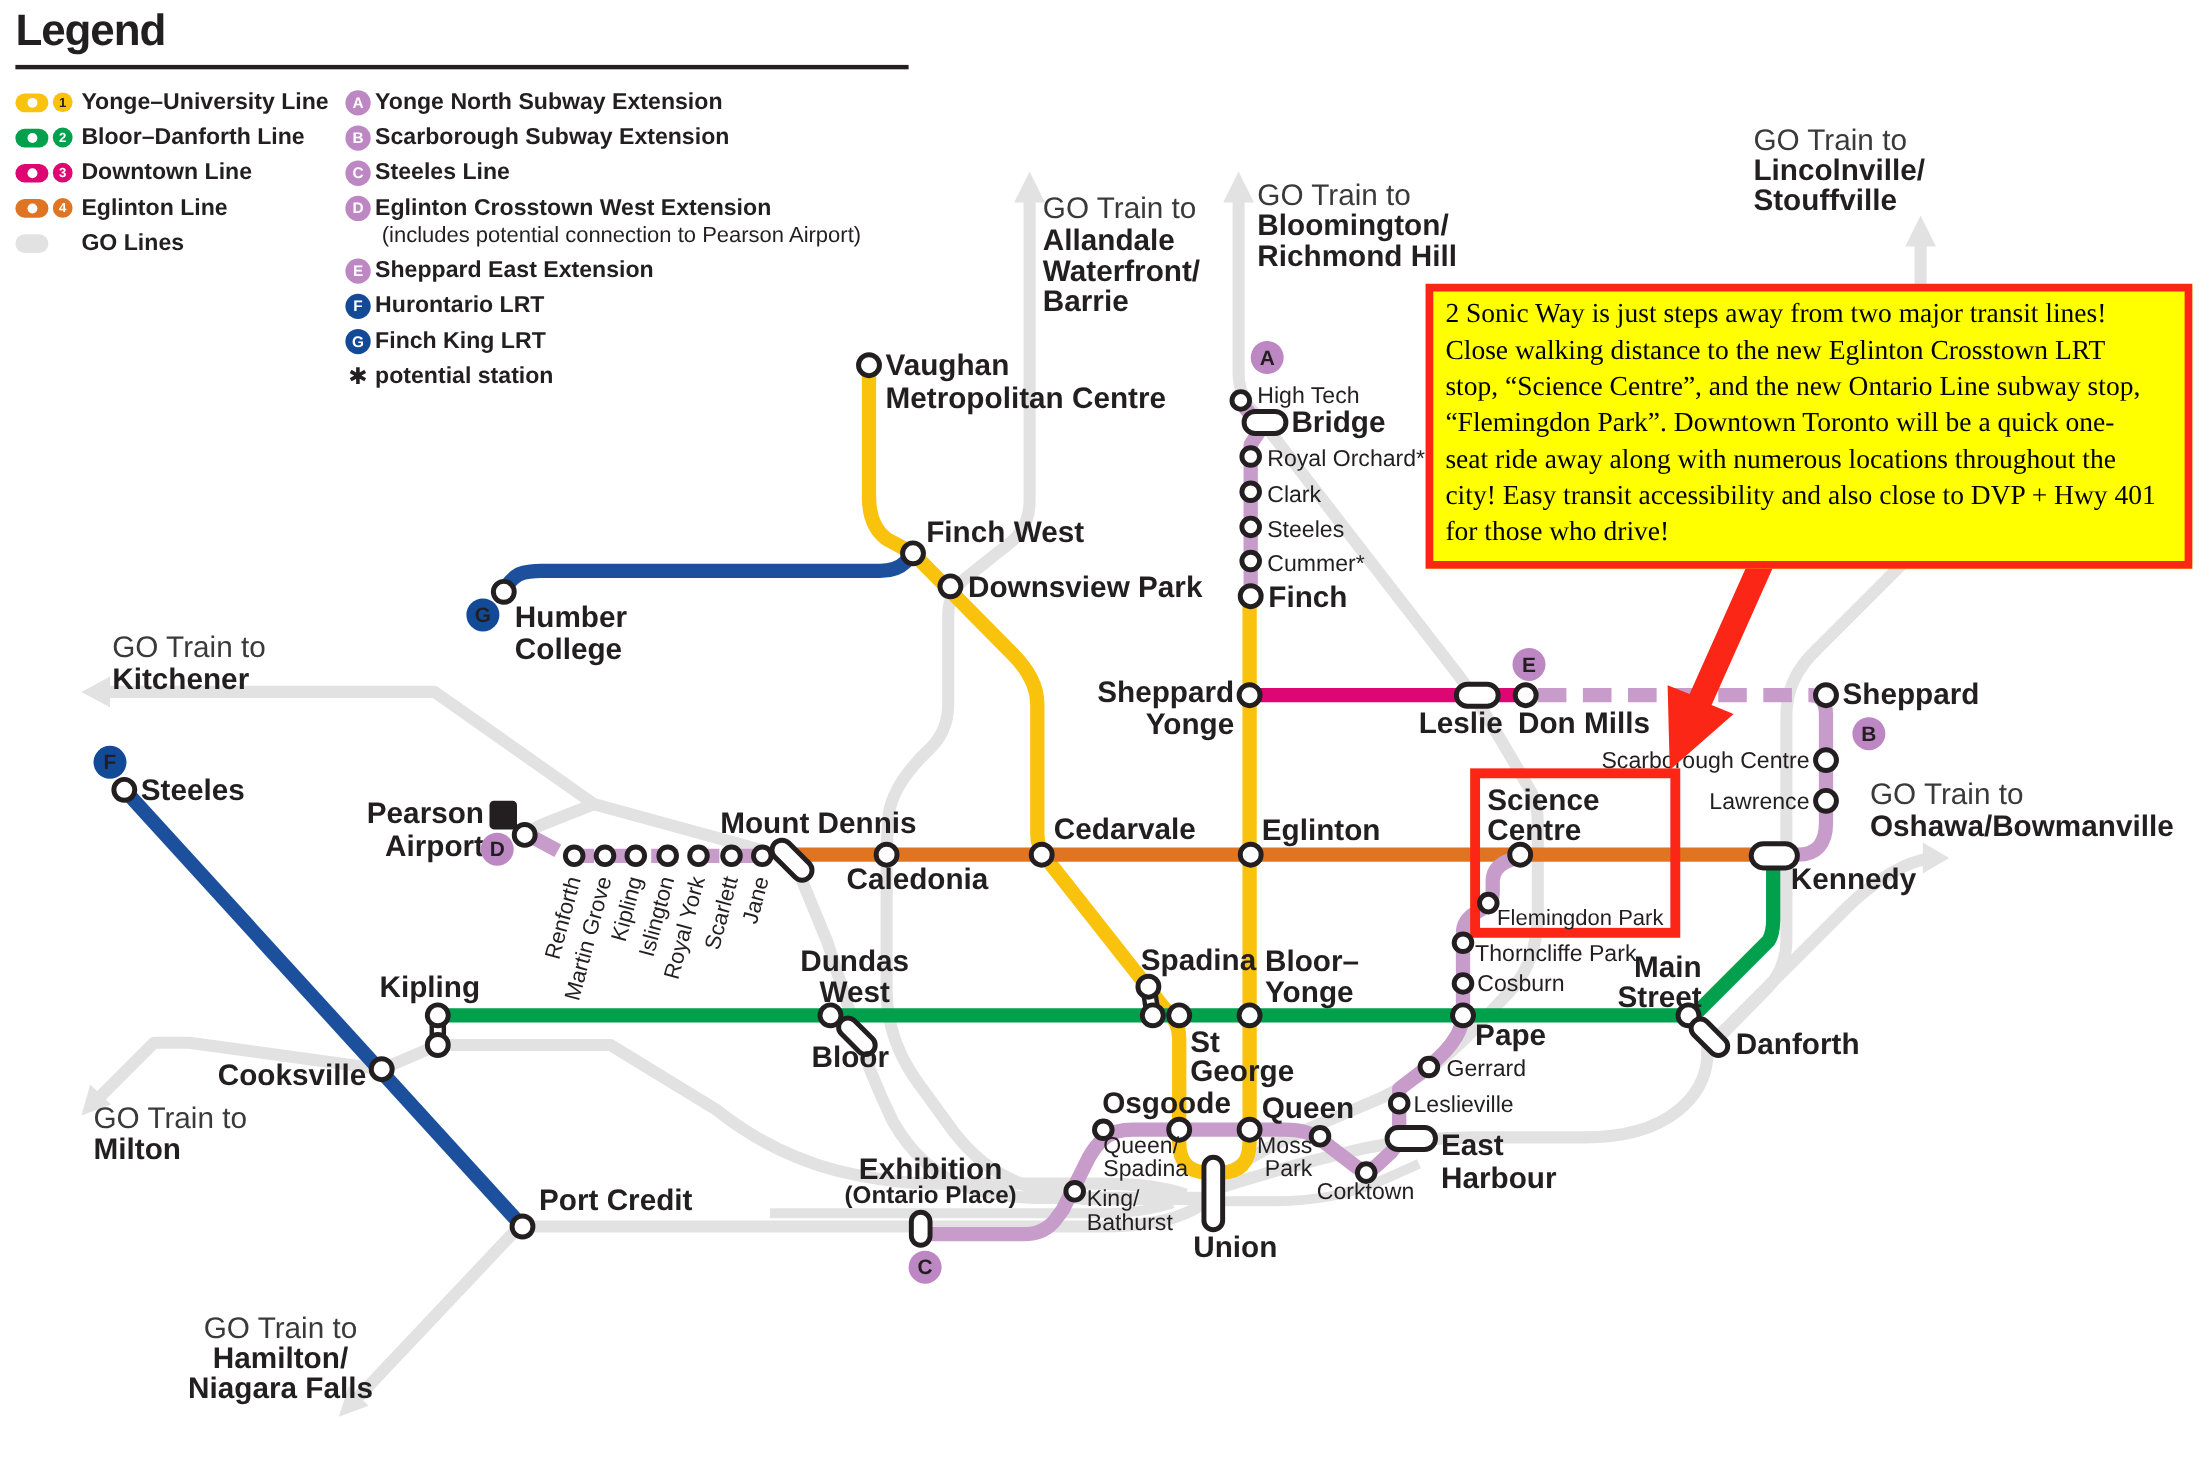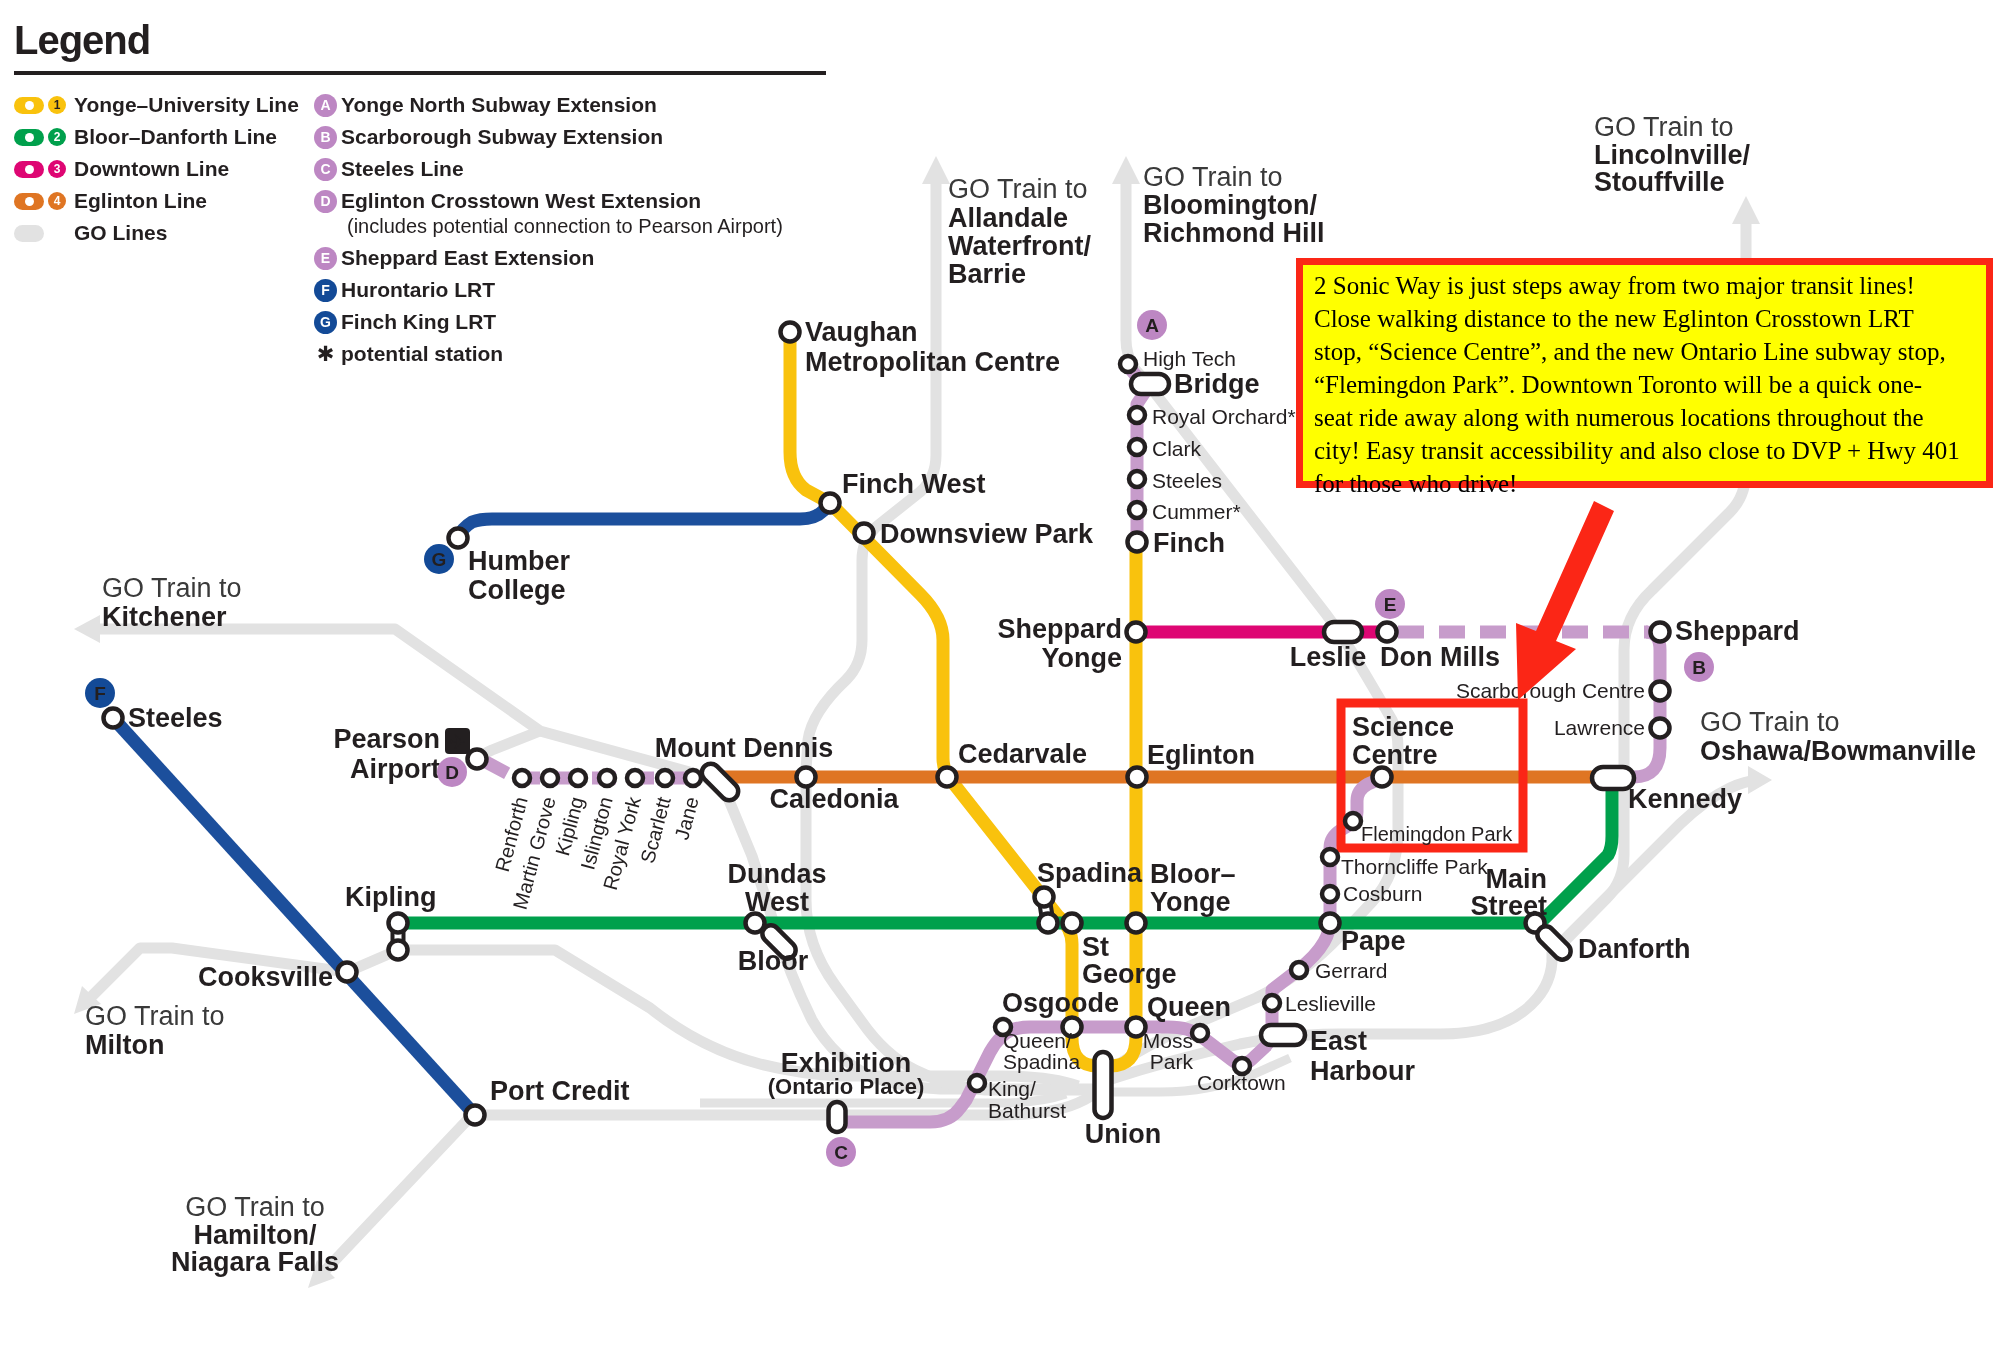--- a/index.html
+++ b/index.html
@@ -5,40 +5,40 @@
   html,body{margin:0;padding:0;background:#fff;}
   .stage{position:relative;width:2000px;height:1345px;background:#fff;overflow:hidden;
          font-family:"Liberation Sans",sans-serif;color:#231F20;}
   .stage svg{position:absolute;left:0;top:0;}
   svg text{font-family:"Liberation Sans",sans-serif;fill:#231F20;}
   .stn{fill:#fff;stroke:#231F20;stroke-width:4.5;}
   .golab{fill:#3a3a3a;}
   .golab.b{fill:#231F20;}
   
   .legend{position:absolute;left:14px;top:6px;width:830px;}
-  .legend h1{margin:12px 0 8px 0;font-size:40px;font-weight:800;letter-spacing:-1px;}
+  .legend h1{margin:0 0 8px 0;font-size:40px;font-weight:800;letter-spacing:-1px;}
   .legend .rule{width:812px;height:4px;background:#231F20;margin-bottom:14px;}
   .lg-cols{display:flex;}
   .lg-col1{width:300px;}
   .lg-row{display:flex;align-items:center;height:32px;}
   .pill{position:relative;width:30px;height:17px;border-radius:9px;flex:0 0 auto;}
   .pill .dot{position:absolute;left:50%;top:50%;width:9px;height:9px;margin:-4.5px 0 0 -4.5px;
              border-radius:50%;background:#fff;}
   .numbadge{width:18px;height:18px;border-radius:50%;margin-left:4px;flex:0 0 auto;
             display:flex;align-items:center;justify-content:center;
             font-size:12px;font-weight:800;color:#fff;}
   .numbadge.dark{color:#231F20;}
   .lg-label{margin-left:8px;font-size:21px;font-weight:bold;}
   .lg-col2 .lg-label{margin-left:4px;}
   .letterbadge{width:23px;height:23px;border-radius:50%;flex:0 0 auto;display:flex;
                align-items:center;justify-content:center;font-size:14px;font-weight:800;color:#fff;}
   .lg-note-sub{font-size:20px;margin:-2px 0 4px 33px;}
   .lg-star{width:23px;text-align:center;font-size:21px;flex:0 0 auto;}
   
-  .annotation{position:absolute;left:1296px;top:258px;width:697px;height:230px;box-sizing:border-box;
+  .annotation{position:absolute;left:1296px;top:258px;width:697px;height:259px;box-sizing:border-box;
               border:7px solid;padding:4px 26px 0 11px;font-family:"Liberation Serif",serif;
               font-size:25px;line-height:33px;color:#000;}
   .annotation p{margin:0;}
 </style>
 </head>
 <body>
 
 <div class="stage">
   <svg viewBox="0 0 2000 1345" width="2000" height="1345">
 

